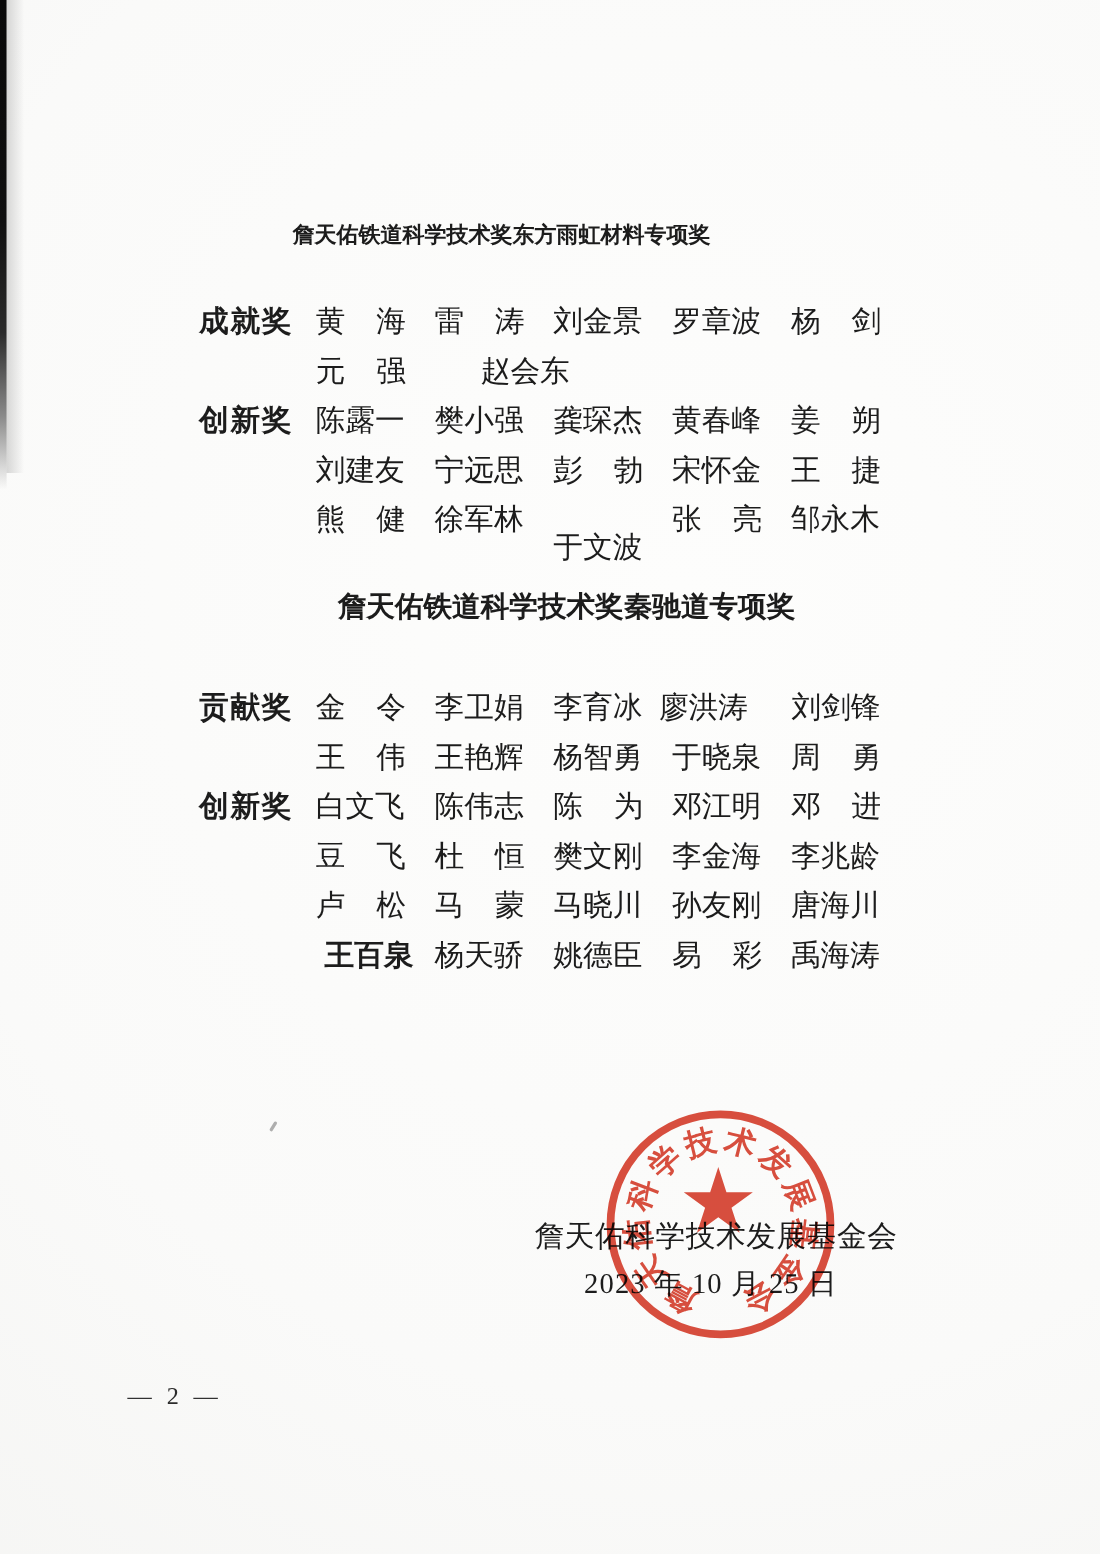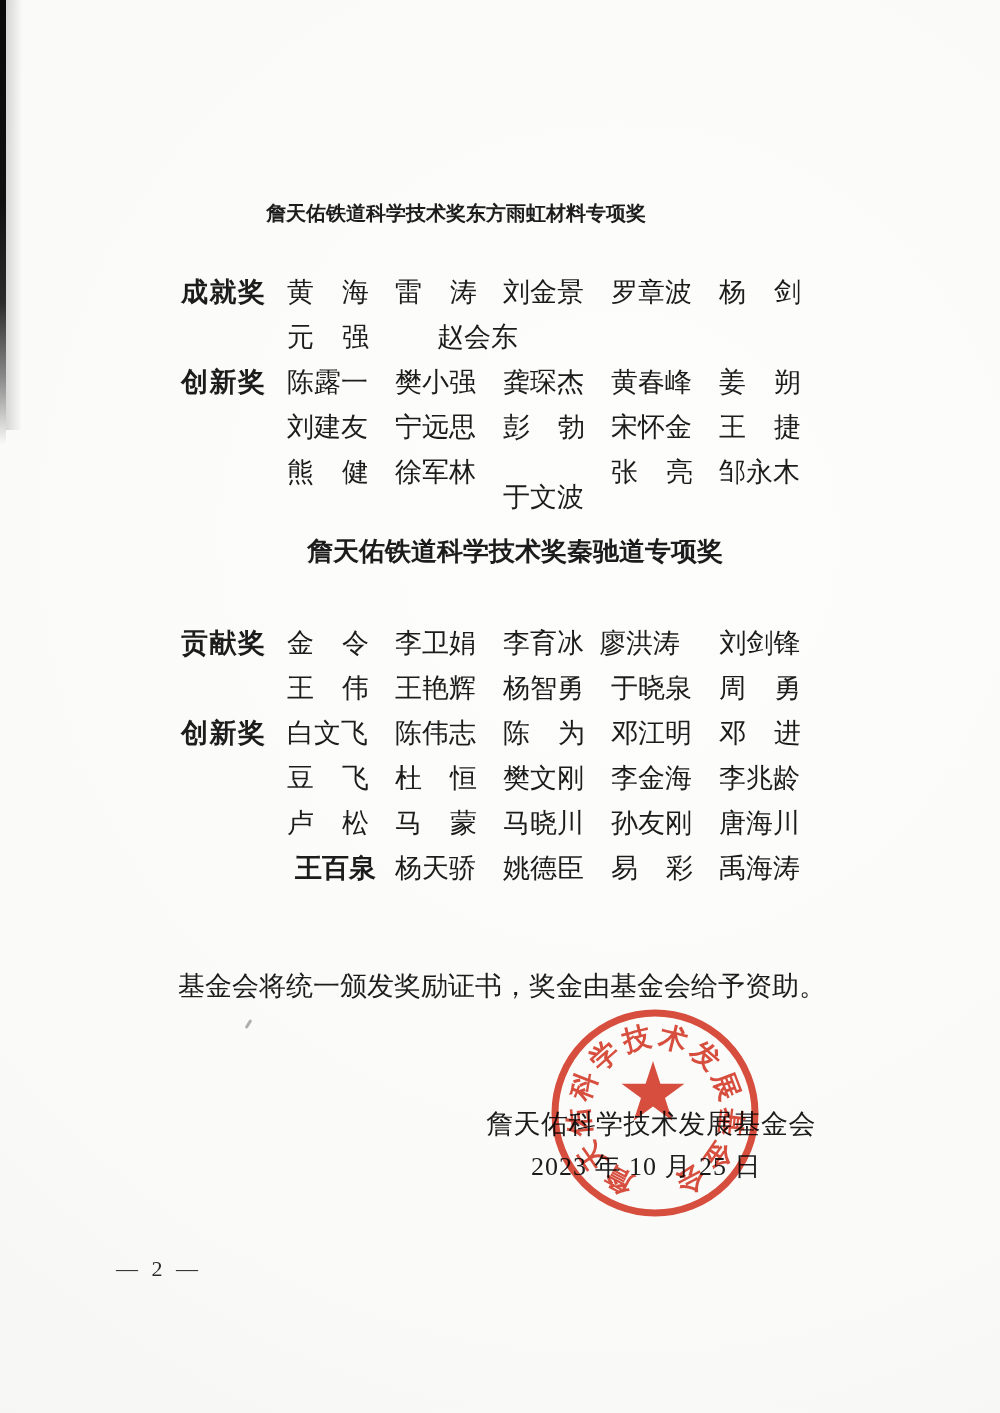--- a/index.html
+++ b/index.html
@@ -229,21 +229,20 @@
         <span class="name" style="left: 395px;">杨天骄</span>
         <span class="name" style="left: 503px;">姚德臣</span>
         <span class="name j2" style="left: 611px;">
           <span>易</span>
           <span>彩</span>
         </span>
         <span class="name" style="left: 719px;">禹海涛</span>
       </div>
     </div>
 
-  <div class="closing-par">基金会将统一颁发奖励证书，奖金由基金会给予资助。</div>
   <div class="stray-mark"></div>
 
   <div class="signature-line">詹天佑科学技术发展基金会</div>
   <div class="date-line">2023 年 10 月 25 日</div>
 
   <svg class="seal" viewBox="0 0 226 226" xmlns="http://www.w3.org/2000/svg">
       <circle cx="113" cy="111" r="100" fill="none" stroke="#d8402e" stroke-width="7"></circle>
       <polygon points="111.0,59.0 118.4,81.8 142.4,81.8 123.0,95.9 130.4,118.7 111.0,104.6 91.6,118.7 99.0,95.9 79.6,81.8 103.6,81.8" fill="#d8402e"></polygon>
       <text x="113" y="44" text-anchor="middle" transform="rotate(-152.0 113 111)" class="seal-ch" fill="#d8402e">詹</text>
       <text x="113" y="44" text-anchor="middle" transform="rotate(-124.4 113 111)" class="seal-ch" fill="#d8402e">天</text>

